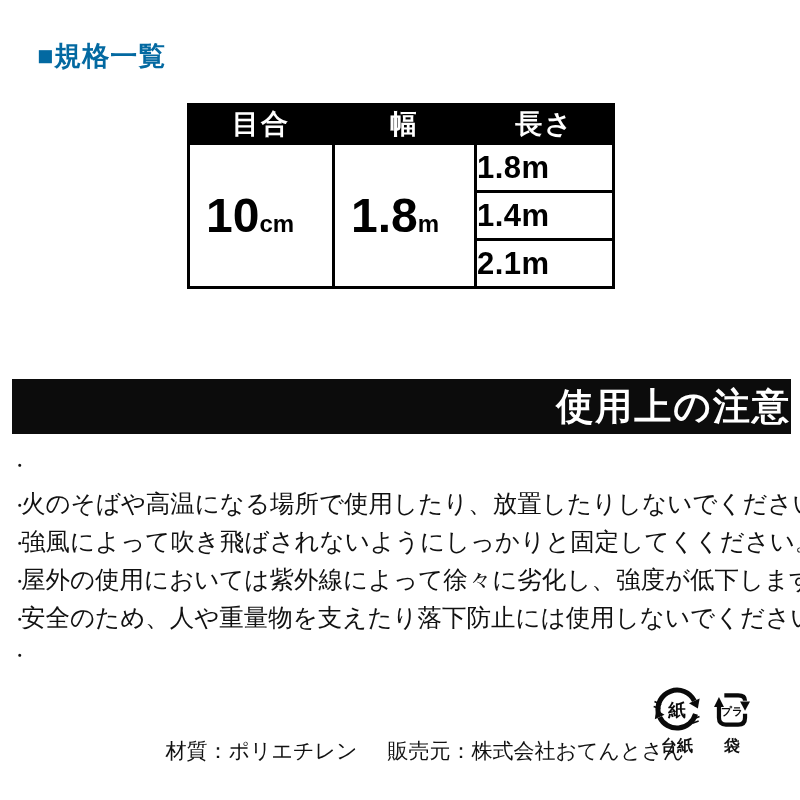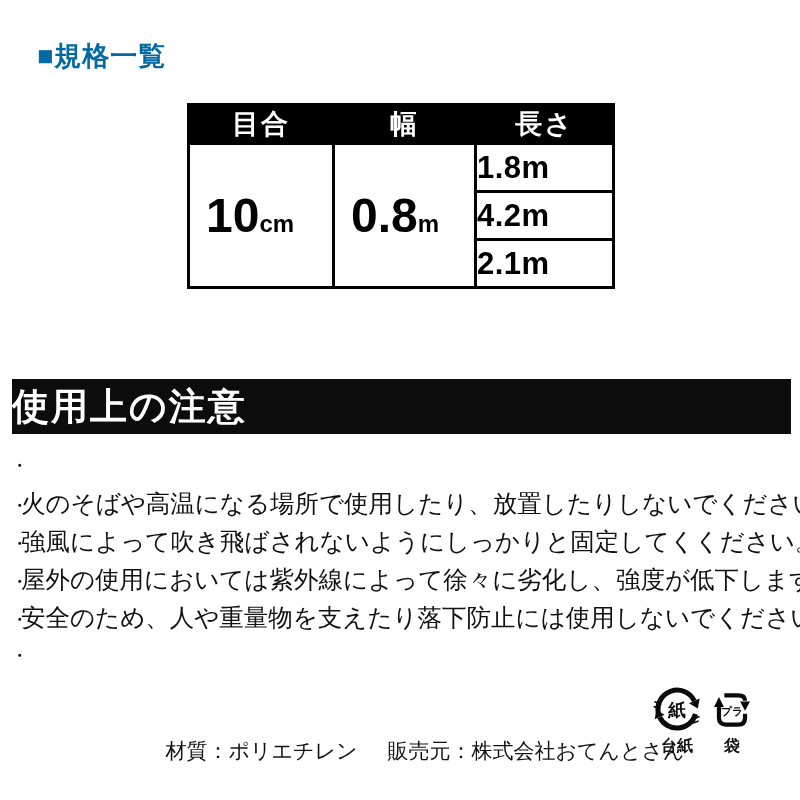--- a/index.html
+++ b/index.html
@@ -42,21 +42,21 @@
   .spec-table td.span-cell {
     font-size: 48px; font-weight: 800; padding-left: 16px;
   }
   .spec-table .unit { font-size: 24px; font-weight: 800; }
 
   
   .caution-banner {
     position: absolute; left: 12px; top: 379px;
     width: 779px; height: 55px;
     background: #0c0c0c; color: #fff;
-    display: flex; align-items: center; justify-content: flex-start;
+    display: flex; align-items: center; justify-content: flex-end;
     font-size: 37px; font-weight: 800; letter-spacing: 2px;
   }
 
   
   .caution-list {
     position: absolute; left: 6px; top: 447px; width: 792px;
     font-size: 24.5px; color: #111;
   }
   .c-line { display: flex; align-items: baseline; line-height: 38px; height: 38px; white-space: nowrap; }
   .c-bullet { flex: none; width: 15px; font-size: 19px; padding-left: 4px; }
@@ -97,25 +97,25 @@
   <thead>
     <tr>
       <th>目合</th>
       <th>幅</th>
       <th>長さ</th>
     </tr>
   </thead>
   <tbody>
     <tr>
       <td class="span-cell" rowspan="3"><span>10</span><span class="unit">cm</span></td>
-      <td class="span-cell" rowspan="3"><span>0.8</span><span class="unit">m</span></td>
+      <td class="span-cell" rowspan="3"><span>1.8</span><span class="unit">m</span></td>
       <td class="len-cell">1.8m</td>
     </tr>
     <tr>
-      <td class="len-cell">4.2m</td>
+      <td class="len-cell">1.4m</td>
     </tr>
     <tr>
       <td class="len-cell">2.1m</td>
     </tr>
   </tbody>
 </table>
 
 <div class="caution-banner">
   <span>使用上の注意</span>
 </div>

